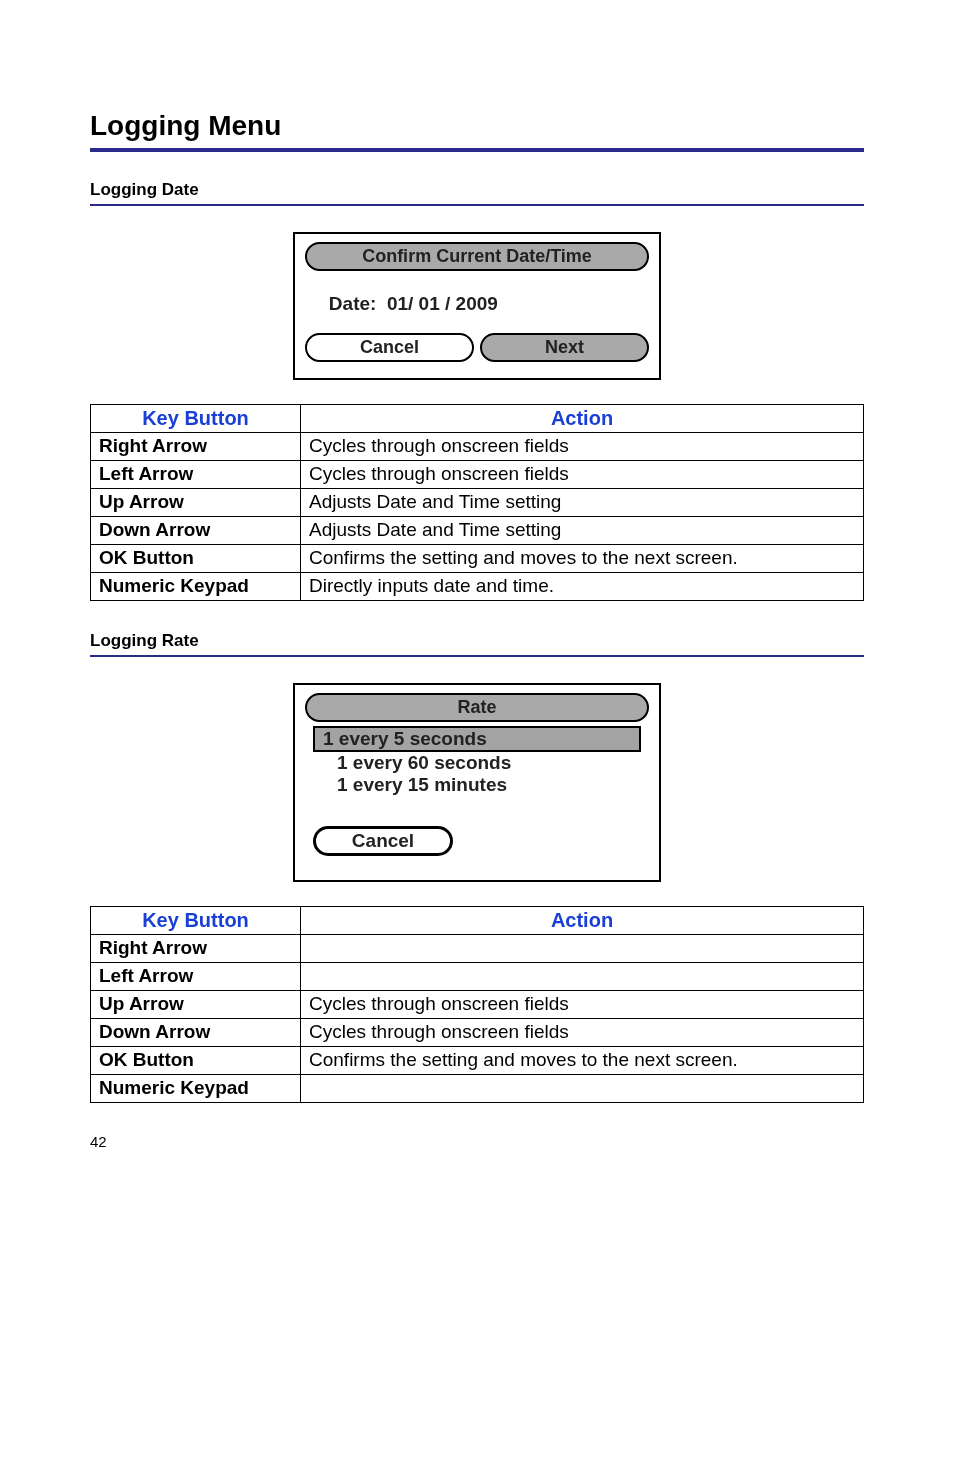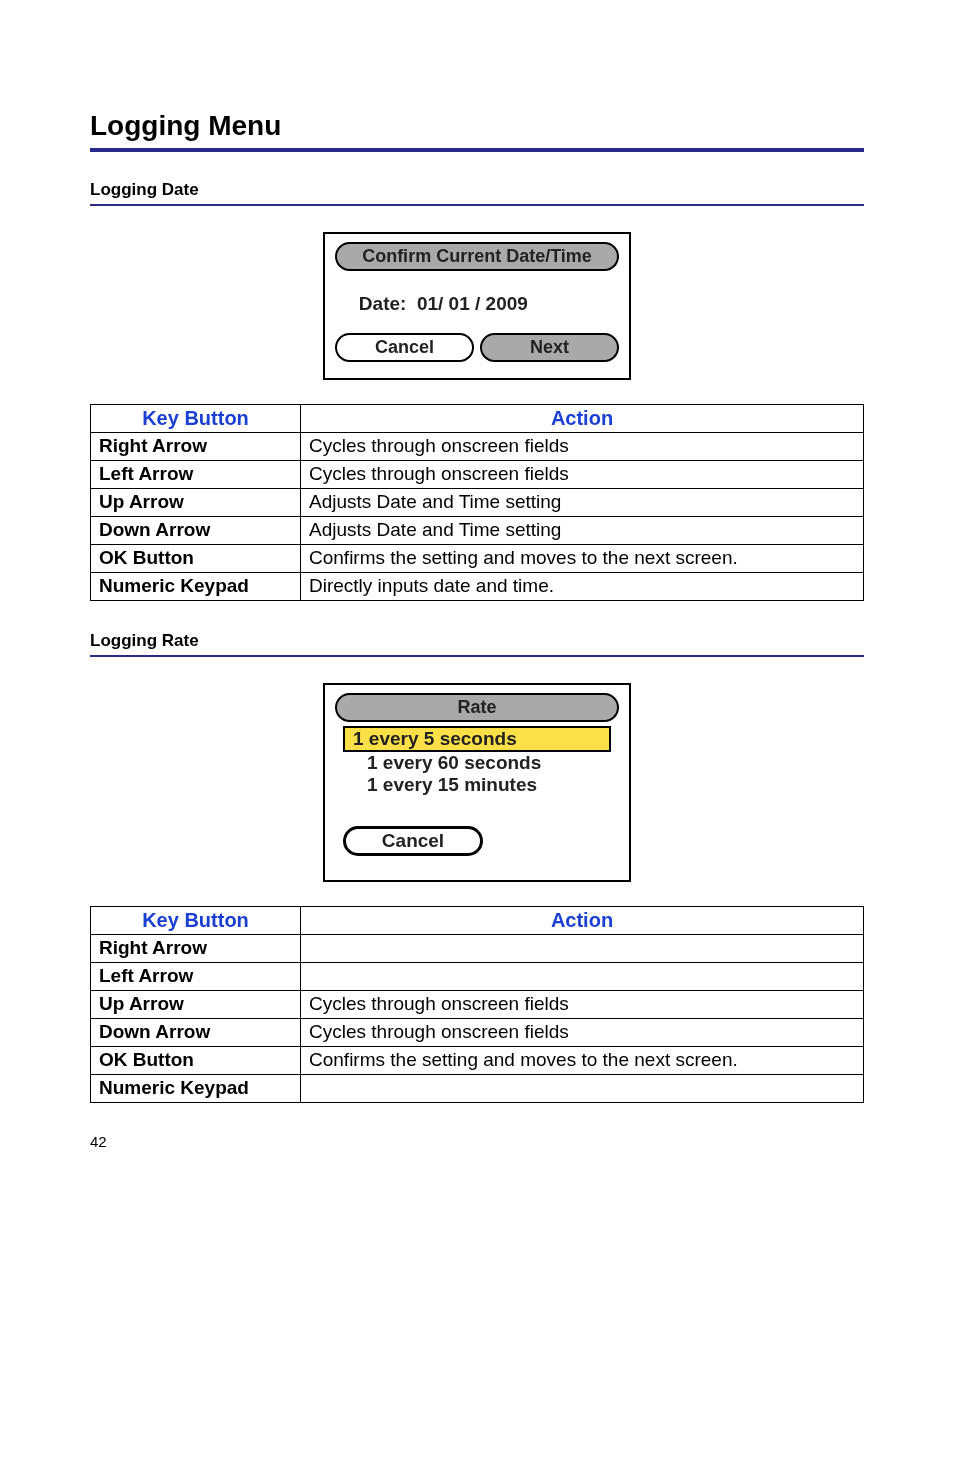--- a/index.html
+++ b/index.html
@@ -36,21 +36,21 @@
   }
   
   .panel-wrap {
     display: flex;
     justify-content: center;
     margin-bottom: 24px;
   }
   .panel {
     border: 2px solid #000;
     background: #fff;
-    width: 308px;
+    width: 368px;
     padding: 8px 10px 12px 10px;
   }
   .pill {
     border: 2px solid #000;
     border-radius: 16px;
     background: #a9a9a9;
     text-align: center;
     font-weight: bold;
     font-size: 18px;
     padding: 2px 6px;
@@ -65,21 +65,21 @@
     padding: 18px 8px 18px 8px;
     font-weight: bold;
     font-size: 19px;
     font-family: Arial, Helvetica, sans-serif;
     color: #222;
   }
   .panel-body .line { white-space: pre; }
   .panel-body.rate { padding: 0 8px 12px 8px; }
   .rate-selected {
     border: 2px solid #000;
-    background: #fde047;
+    background: #a3a3a3;
     padding: 0 8px;
     font-weight: bold;
     font-size: 19px;
     margin-top: 2px;
   }
   .rate-item {
     padding: 0 8px 0 24px;
     font-weight: bold;
     font-size: 19px;
   }

